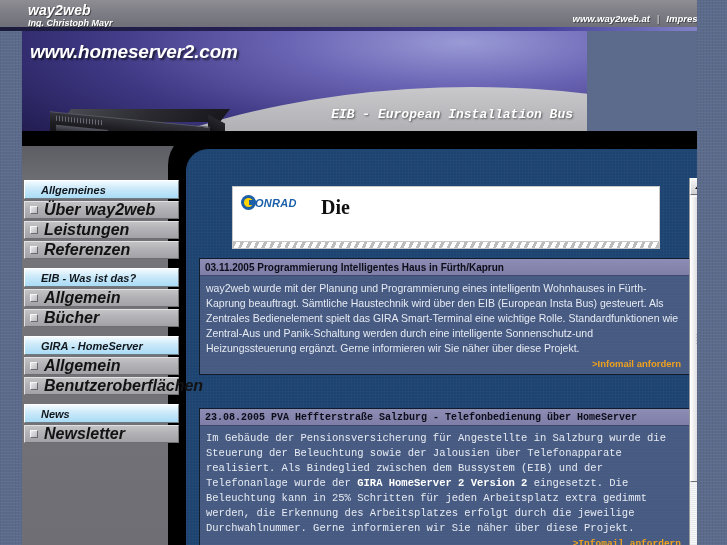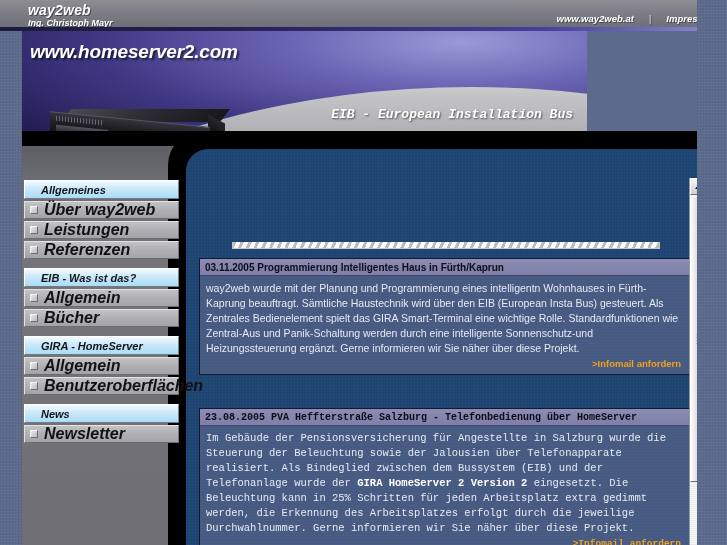--- a/index.html
+++ b/index.html
@@ -44,21 +44,21 @@
     text-shadow:1px 1px 0 rgba(0,0,0,.45);
   }
   .brand .b2 {
     font-size:9px; font-weight:bold; font-style:italic; margin-top:0px;
     text-shadow:1px 1px 0 rgba(0,0,0,.4);
   }
   .toplinks {
     position:absolute; right:10px; top:13px;
     font-size:9.5px; font-weight:bold; font-style:italic; color:#fff;
     text-shadow:1px 1px 0 rgba(0,0,0,.4);
-    display:flex; align-items:center; gap:15px;
+    display:flex; align-items:center; gap:7px;
   }
   .toplinks a { color:#fff; text-decoration:none; }
   .toplinks .sep { color:#dcdcdc; font-weight:normal; }
 
   
   .hero {
     position:absolute; left:22px; top:31px; width:565px; height:115px;
     overflow:hidden;
     background:
       radial-gradient(120% 150% at 78% 10%, #9a9ad6 0%, #6a64b4 26%, #3d3782 55%, #241f55 80%, #161238 100%);
@@ -363,20 +363,27 @@
     <div class="nav-group">
       <div class="nav-head">News</div>
       <div class="nav-item">
         <span class="box"></span>
         <span>Newsletter</span>
       </div>
     </div>
 
   </div>
 
+  <div class="ad">
+    <div class="ad-logo">
+      <span class="c"></span>
+      <span class="w">ONRAD</span>
+    </div>
+    <div class="ad-text">Die</div>
+  </div>
   <div class="ad-stripes"></div>
 
   <div class="news" id="news-0">
     <div class="news-head">
       <span>03.11.2005</span>&nbsp;<span>Programmierung Intelligentes Haus in Fürth/Kaprun</span>
     </div>
     <div class="news-body">way2web wurde mit der Planung und Programmierung eines intelligentn Wohnhauses in Fürth-Kaprung beauftragt. Sämtliche Haustechnik wird über den EIB (European Insta Bus) gesteuert. Als Zentrales Bedienelement spielt das GIRA Smart-Terminal eine wichtige Rolle. Standardfunktionen wie Zentral-Aus und Panik-Schaltung werden durch eine intelligente Sonnenschutz-und Heizungssteuerung ergänzt. Gerne informieren wir Sie näher über diese Projekt.</div>
     <div class="news-foot">&gt;Infomail anfordern</div>
   </div>
 

